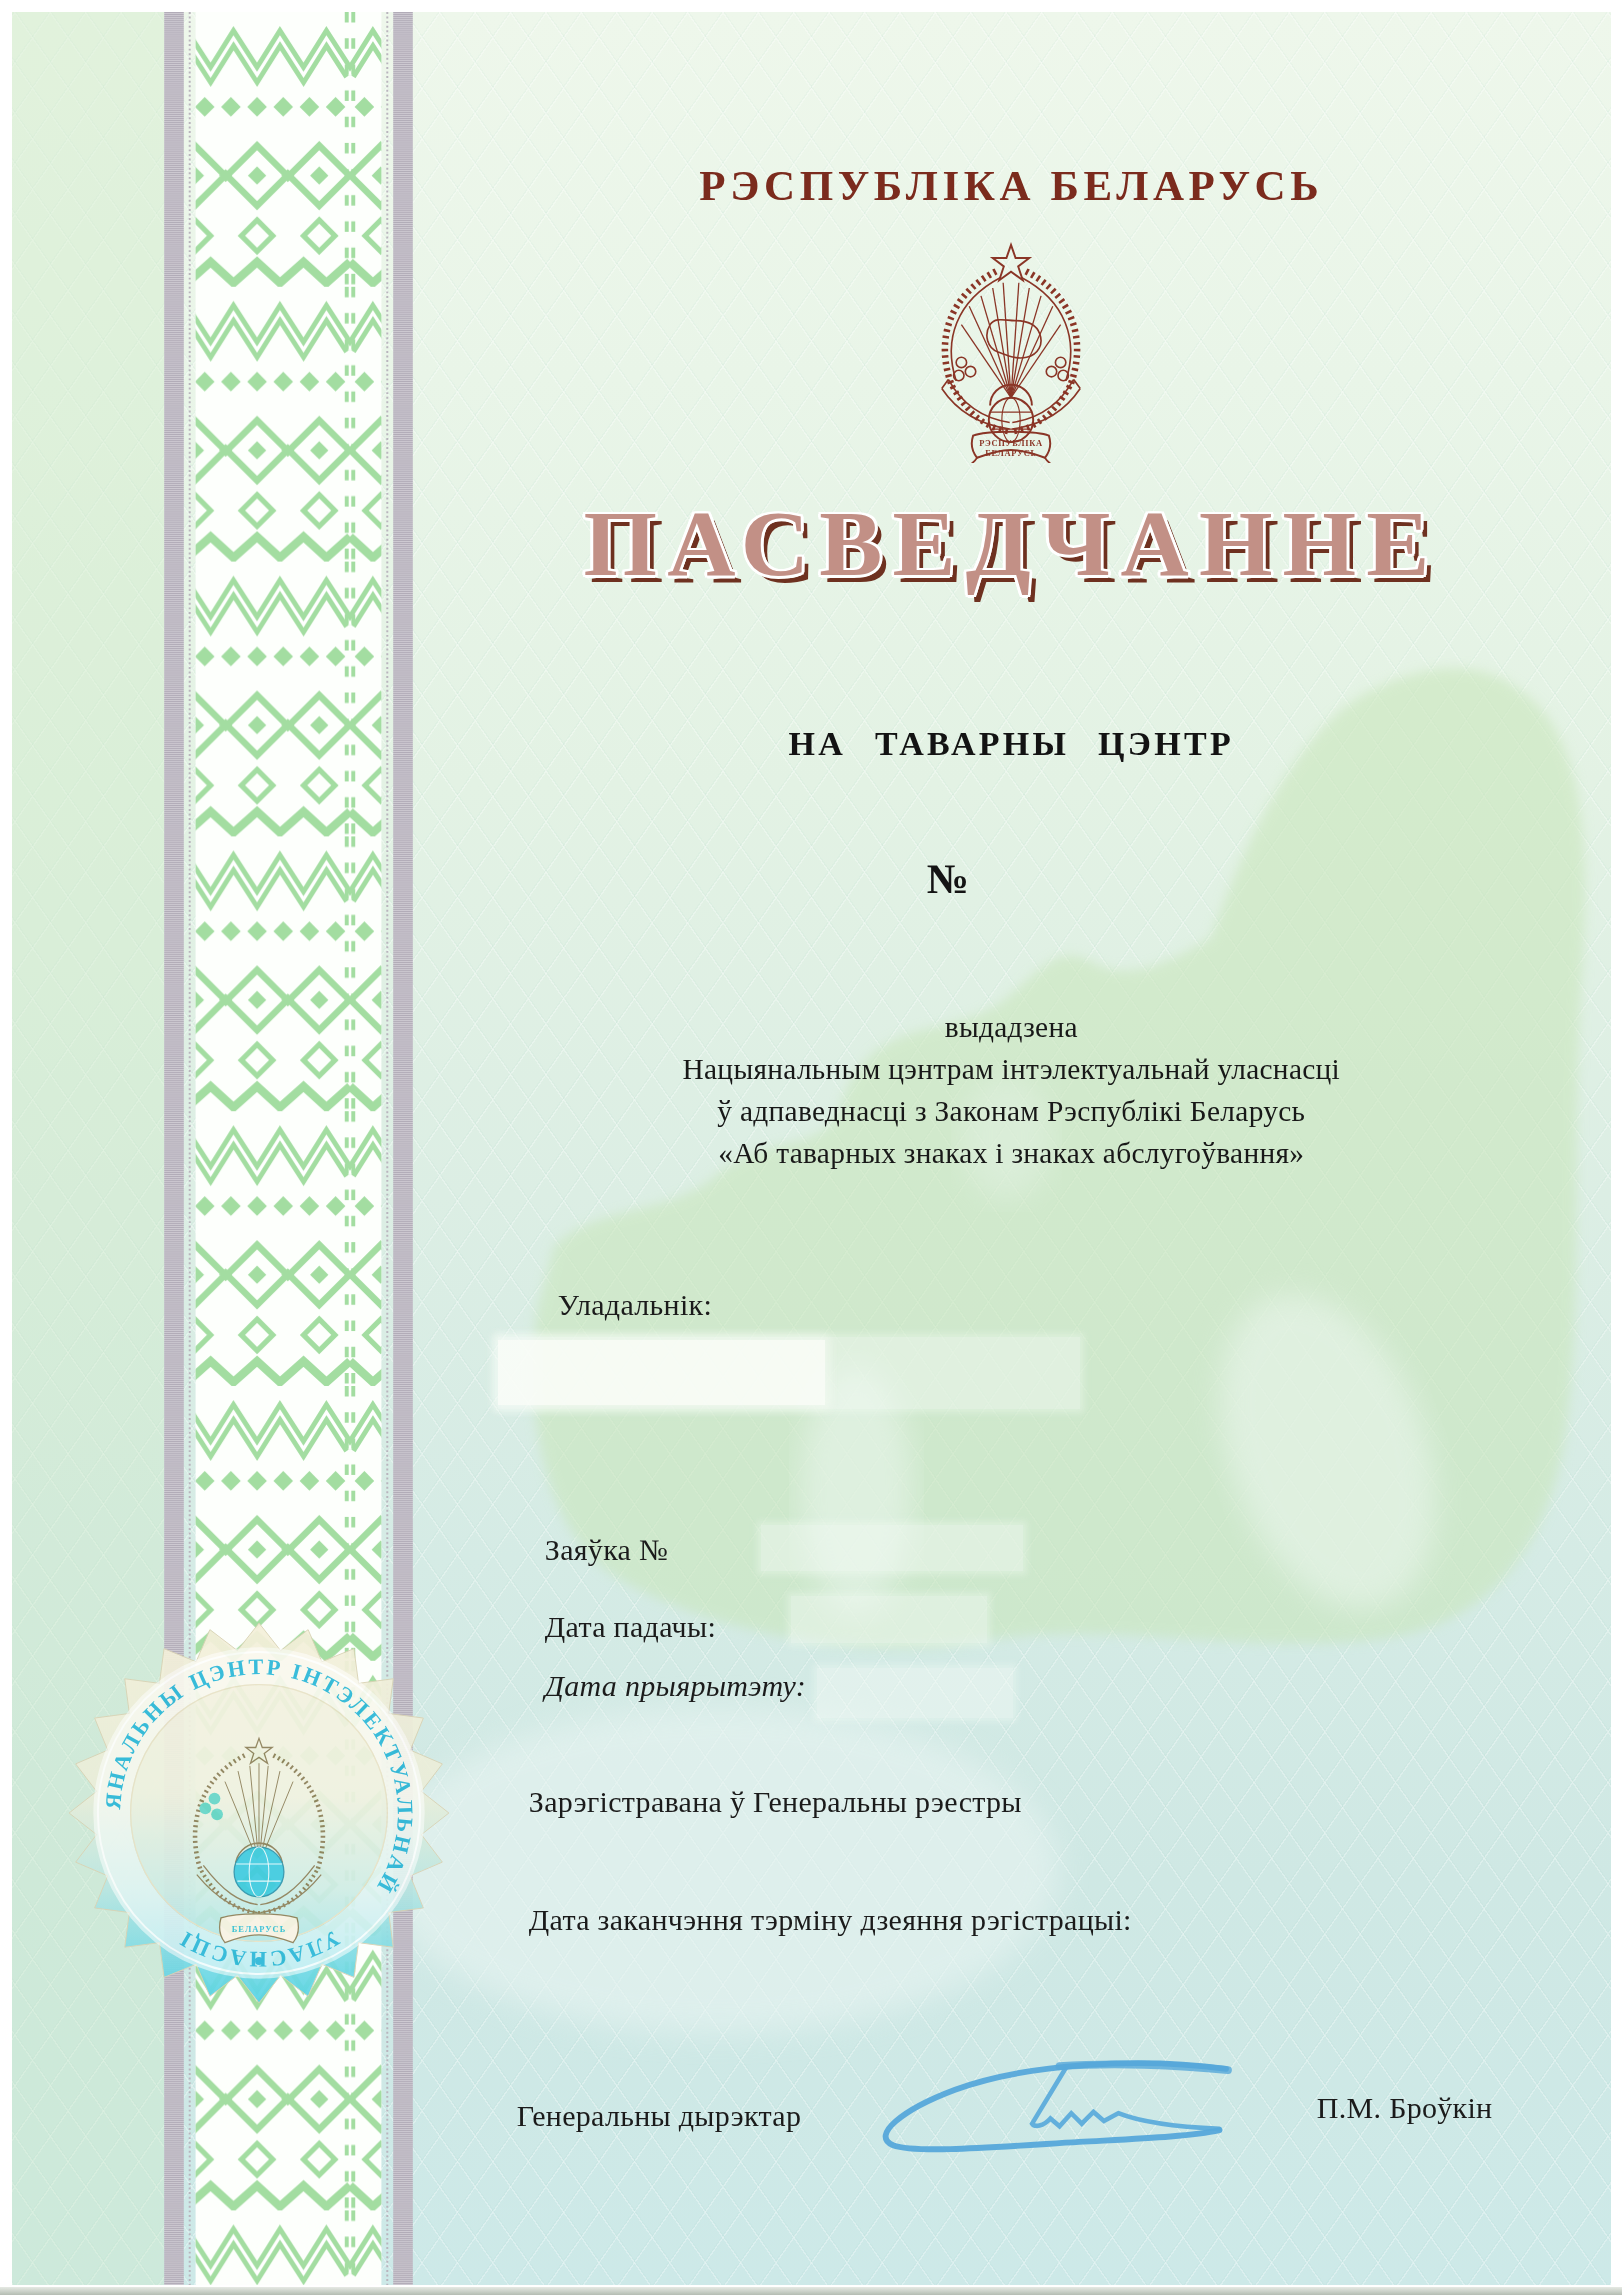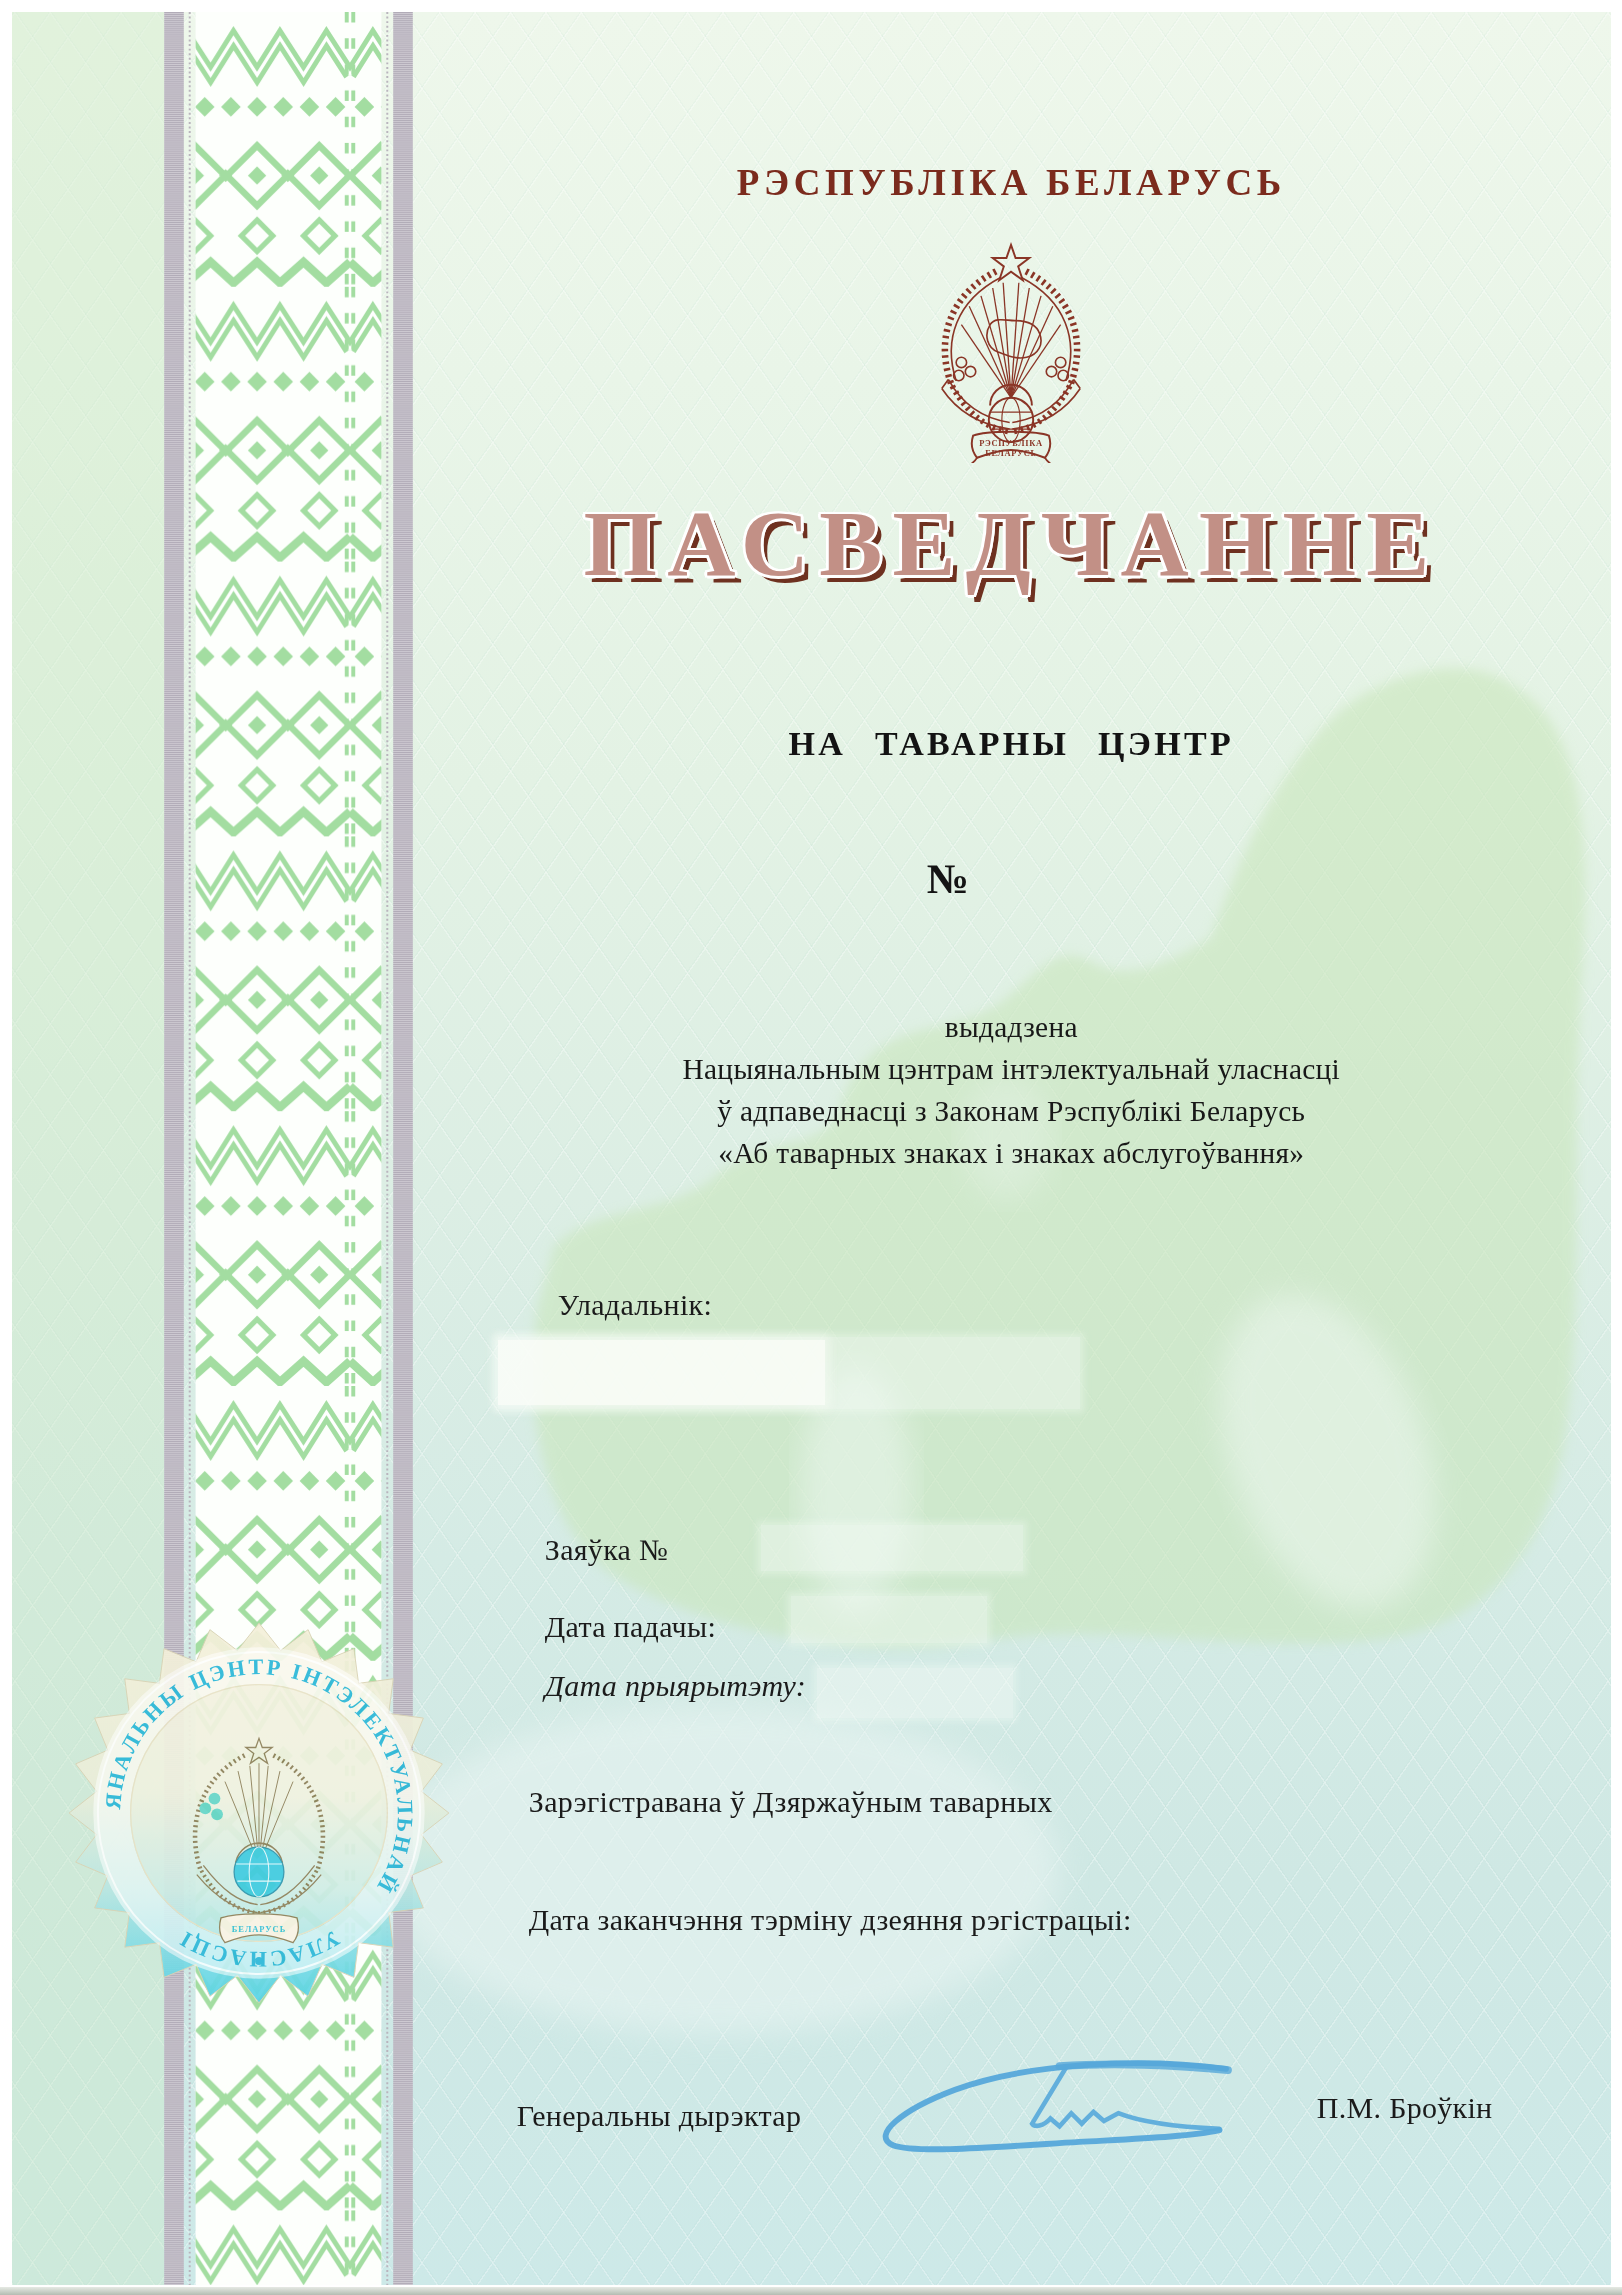--- a/index.html
+++ b/index.html
@@ -8,21 +8,21 @@
   .page{position:absolute;left:11.8px;top:11.8px;width:1599px;height:2273px;
         background:linear-gradient(180deg,#eef7eb 0%,#e9f5e8 16%,#e3f2e4 34%,#dceee4 52%,#d5ebe5 68%,#cfe8e4 82%,#cde9e8 100%);
         overflow:hidden;}
   .texture{position:absolute;inset:0;pointer-events:none;opacity:.55;
     background-image:
       repeating-linear-gradient(55deg, rgba(255,255,255,.5) 0 1.3px, rgba(160,208,196,.14) 1.3px 2.6px, rgba(255,255,255,0) 2.6px 29px),
       repeating-linear-gradient(-55deg, rgba(255,255,255,.5) 0 1.3px, rgba(160,208,196,.14) 1.3px 2.6px, rgba(255,255,255,0) 2.6px 29px);}
   .left-tint{position:absolute;left:0;top:0;bottom:0;width:152px;background:rgba(205,233,198,.38);}
   .abs{position:absolute;}
   .ctr{left:400px;right:0;text-align:center;}
-  .country{top:149px;font-size:37px;font-weight:700;letter-spacing:4.6px;color:#7b2b1d;}
+  .country{top:149px;font-size:43px;font-weight:700;letter-spacing:4.6px;color:#7b2b1d;}
   .big-title{top:482px;font-size:86px;font-weight:700;letter-spacing:9.2px;color:#c29086;
     transform:scale(1.10,1.08);transform-origin:50% 50%;
     text-shadow:-2px -2px 0 #ffffff,2px -2px 0 #ffffff,-2px 2px 0 #ffffff,2px 2px 0 #ffffff,
                  0 -2.6px 0 #ffffff,0 2.6px 0 #ffffff,-2.6px 0 0 #ffffff,2.6px 0 0 #ffffff,
                  5.9px 6.5px 0 #6e3120;}
   .subtitle{top:713px;font-size:34px;font-weight:700;letter-spacing:3.3px;word-spacing:17px;color:#131313;}
   .numsign{left:915px;top:843px;font-size:42px;font-weight:700;color:#141414;}
   .issued{top:967px;font-size:29.4px;line-height:42px;color:#181818;letter-spacing:0.3px;margin-top:27px;}
   .label{font-size:30px;color:#1b1b1b;letter-spacing:0.3px;line-height:39px;}
   .sig-role{left:505px;top:2084px;}
@@ -177,21 +177,21 @@
 
   <div class="abs label" style="left:533px;top:1518px;">Заяўка №</div>
   <div class="redact faint" style="left:749px;top:1513px;width:262px;height:46px;"></div>
 
   <div class="abs label" style="left:533px;top:1595px;">Дата падачы:</div>
   <div class="redact faint" style="left:779px;top:1584px;width:196px;height:47px;"></div>
 
   <div class="abs label" style="left:533px;top:1654px;font-style:italic;">Дата прыярытэту:</div>
   <div class="redact faint" style="left:805px;top:1656px;width:196px;height:50px;"></div>
 
-  <div class="abs label" style="left:517px;top:1770px;">Зарэгістравана ў Дзяржаўным таварных</div>
+  <div class="abs label" style="left:517px;top:1770px;">Зарэгістравана ў Генеральны рэестры</div>
 
   <div class="abs label" style="left:517px;top:1888px;">Дата заканчэння тэрміну дзеяння рэгістрацыі:</div>
 
   <div class="abs label sig-role">Генеральны дырэктар</div>
 
   <svg class="abs noptr" style="left:851px;top:2032px;" width="380" height="111" viewBox="0 0 580 170" fill="none" stroke="#56a8da" stroke-linecap="round">
     <path d="M555,38 C420,20 250,30 140,70 C60,100 10,140 45,155 C80,168 200,158 330,150 C420,145 500,142 545,132" stroke-width="9" opacity="0.95"></path>
     <path d="M310,36 L258,122 C262,128 275,126 286,114 L300,126 L318,106 L334,122 L352,104 L368,118 L390,106 C430,122 500,128 545,130" stroke-width="7" opacity="0.9"></path>
     <path d="M300,34 C380,28 480,32 558,40" stroke-width="12" opacity="0.8"></path>
   </svg>

